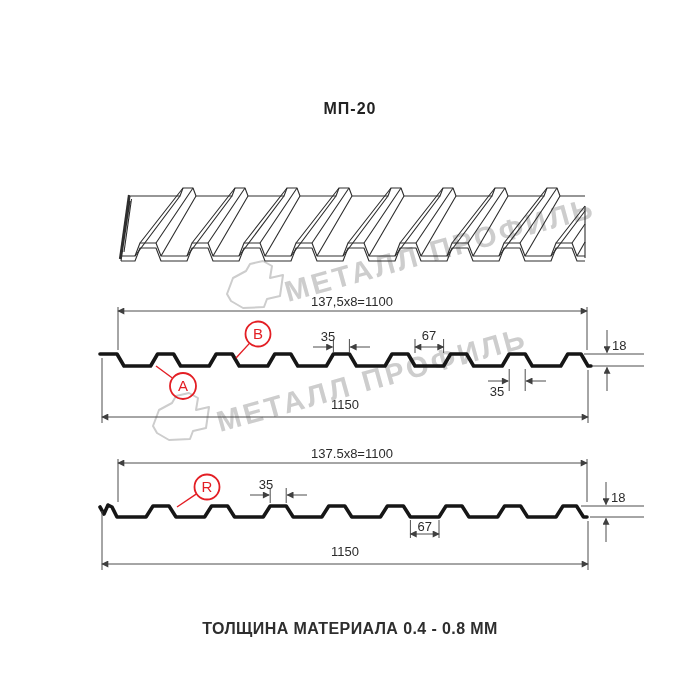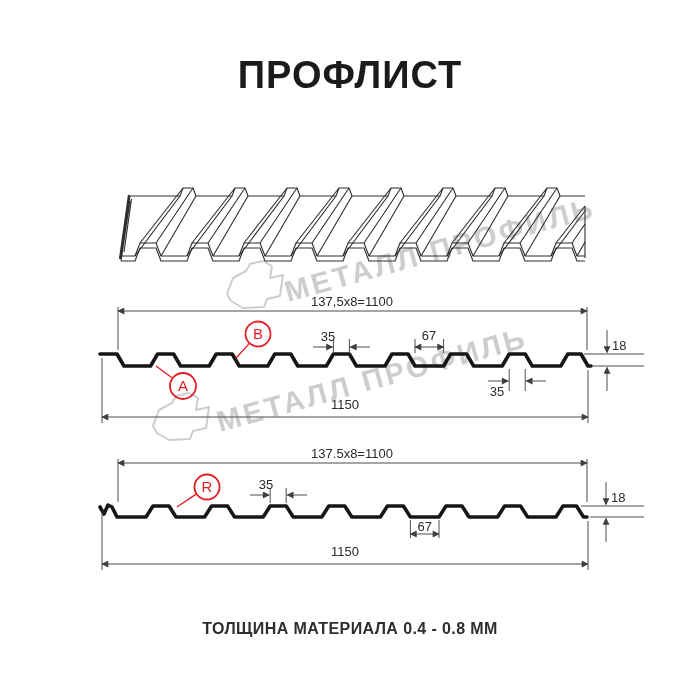--- a/index.html
+++ b/index.html
@@ -21,21 +21,21 @@
   .redln{stroke:#e31e24;stroke-width:1.4;fill:none;}
   .redtxt{fill:#e31e24;font-size:15px;}
   .wm{fill:#cdcdcd;font-size:29px;font-weight:bold;letter-spacing:3px;}
   .wmlogo{stroke:#cdcdcd;stroke-width:2;fill:none;stroke-linejoin:round;}
 </style>
 </head>
 <body>
 
 <div class="canvas">
 
-  <div class="title">ПРОФЛИСТ</div>
+  <div class="subtitle">МП-20</div>
 
   <svg class="draw" width="700" height="700" viewBox="0 0 700 700">
     <defs>
       <marker id="arr" viewBox="0 0 10 10" refX="9" refY="5" markerWidth="9" markerHeight="7" orient="auto-start-reverse">
         <path d="M0,0 L10,5 L0,10 z" fill="#3f3f3f"></path>
       </marker>
       <path id="wm-logo" class="wmlogo" d="M227,294 L233,278 L246,271 L250,264 L263,261 L272,266 L270,278 L283,275 L280,296 L267,299 L264,307 L243,308 L231,301 Z"></path>
       <path id="frontline" class="thin" d="M121,256 H135 L140,243 H156 L161,256 H187 L192,243 H208 L213,256 H239 L244,243 H260 L265,256 H291 L296,243 H312 L317,256 H343 L348,243 H364 L369,256 H395 L400,243 H416 L421,256 H447 L452,243 H468 L473,256 H499 L504,243 H520 L525,256 H551 L556,243 H572 L577,256 H585"></path>
     </defs>
 

